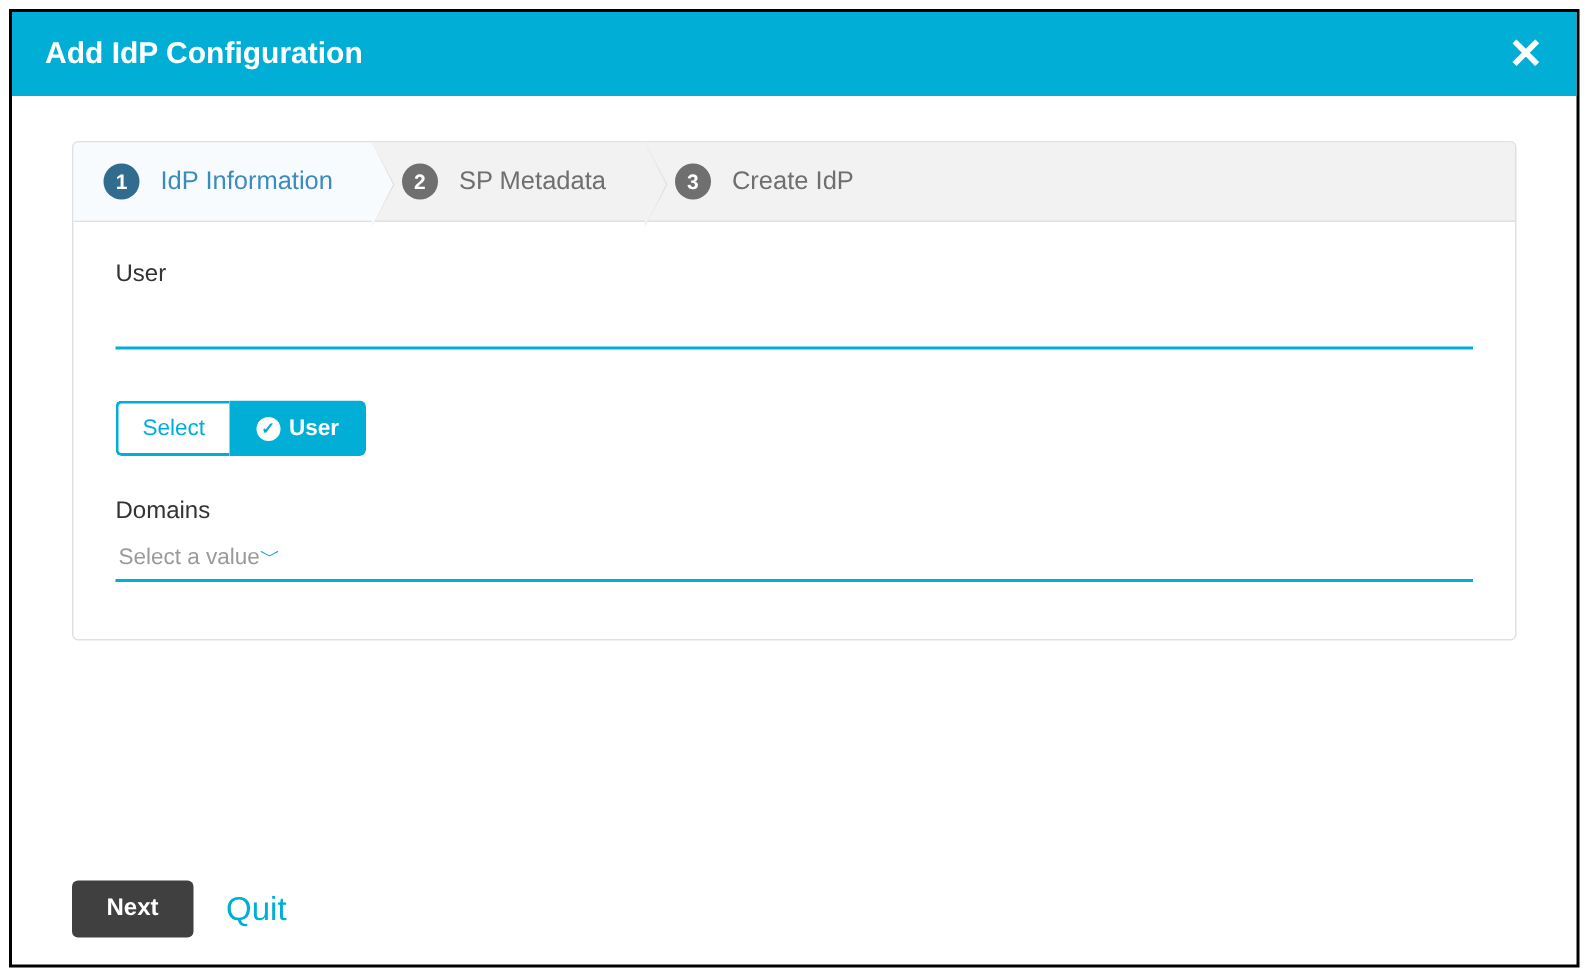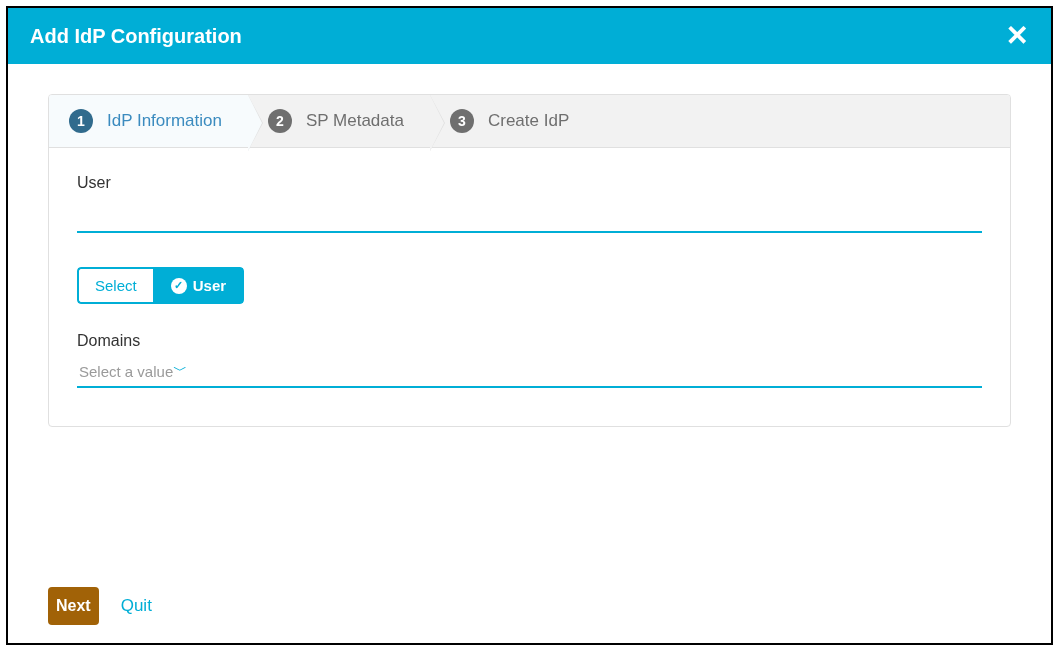--- a/index.html
+++ b/index.html
@@ -177,34 +177,34 @@
     }
     .modal-footer {
       position: absolute;
       bottom: 18px;
       left: 40px;
       display: flex;
       align-items: center;
       gap: 22px;
     }
     .btn-primary {
-      background: #a16207;
+      background: #404040;
       color: #fff;
       border: none;
       border-radius: 4px;
-      padding: 10px 8px;
+      padding: 10px 23px;
       font-size: 16px;
       font-weight: 600;
       cursor: pointer;
     }
     .btn-link {
       background: none;
       border: none;
       color: #00aed6;
-      font-size: 17px;
+      font-size: 22px;
       cursor: pointer;
     }
   </style>
 </head>
 <body>
 
 <div class="modal">
 
   <div class="modal-header">
     <div class="modal-title">Add IdP Configuration</div>

